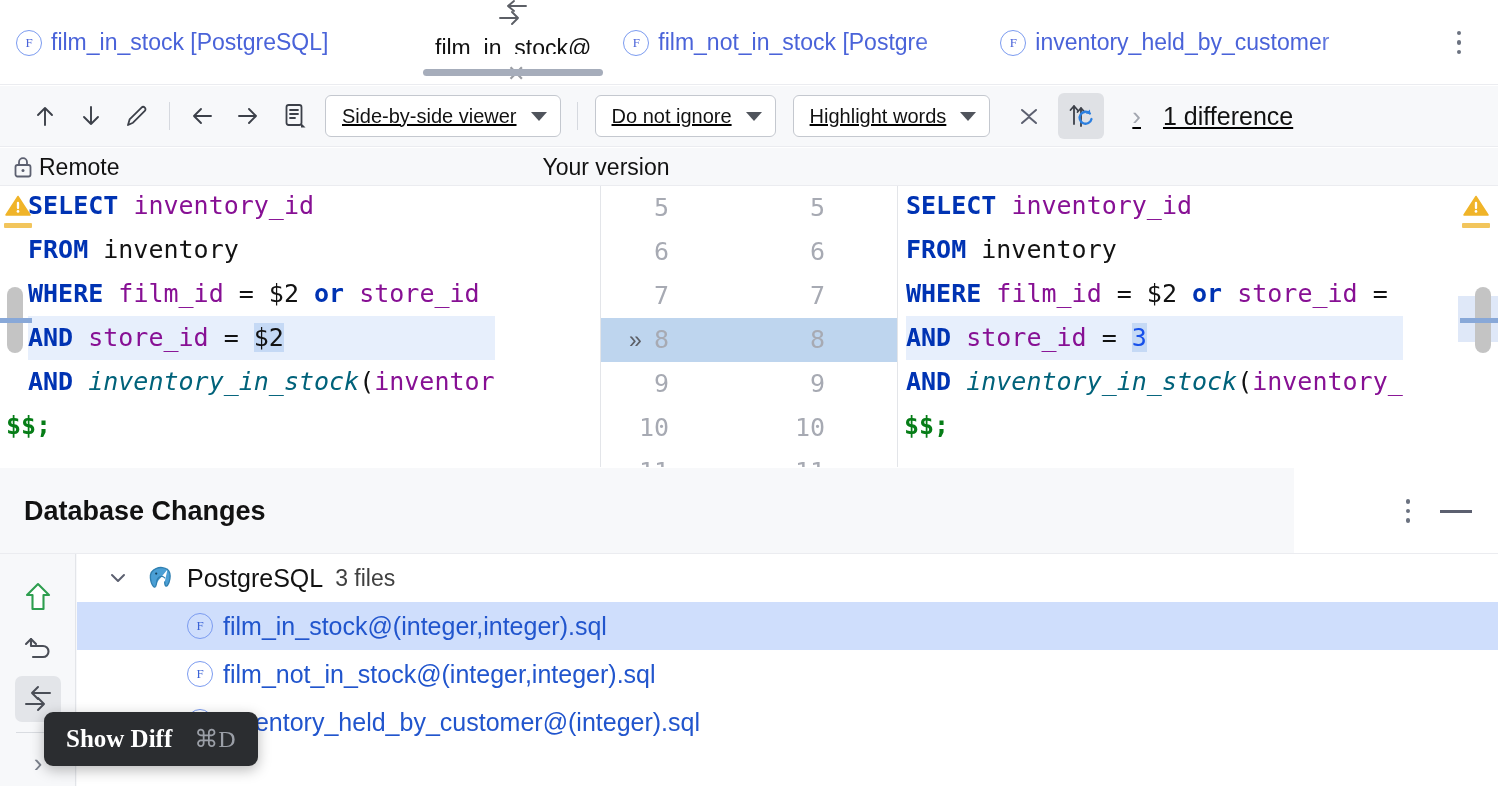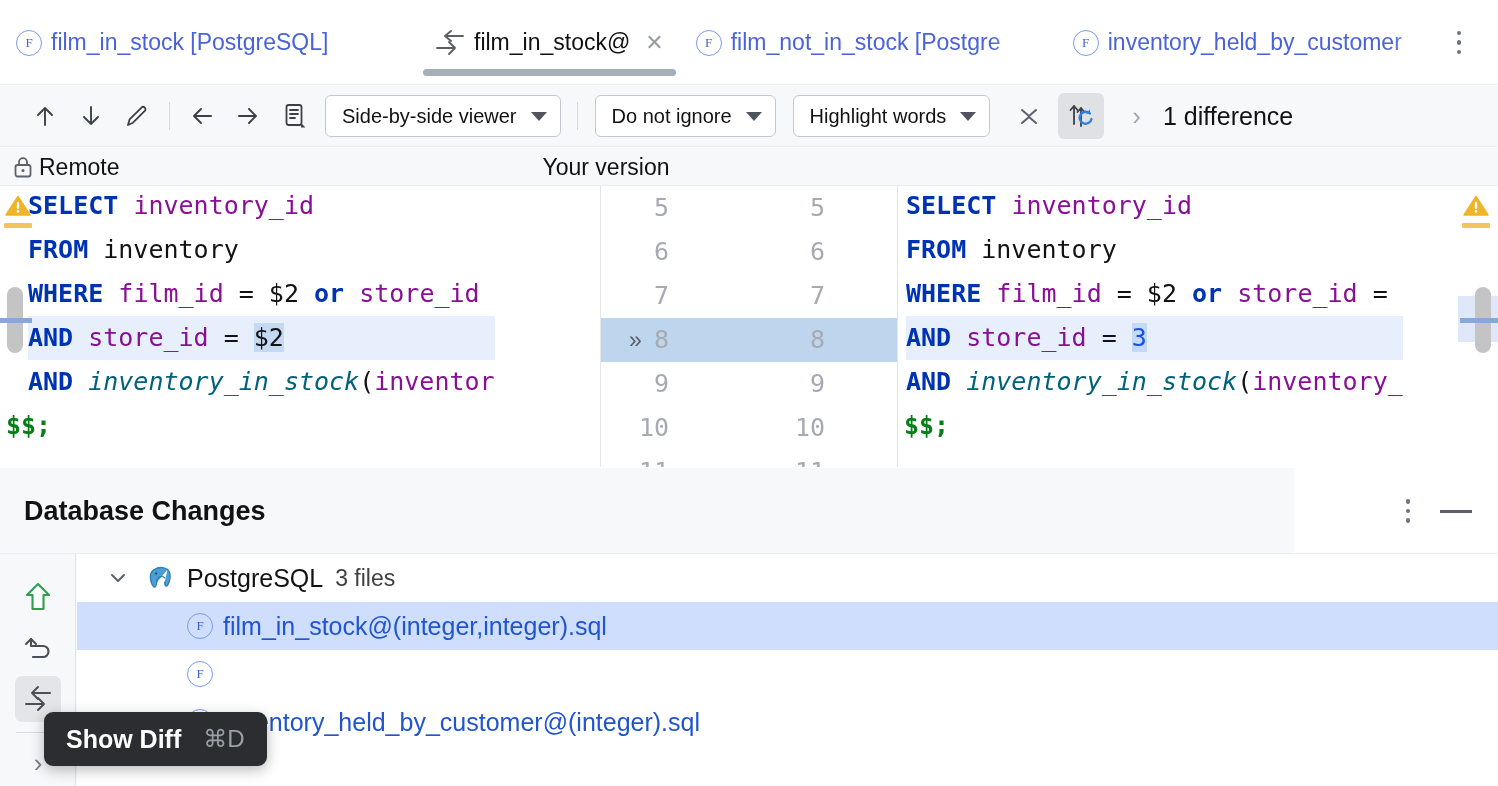--- a/index.html
+++ b/index.html
@@ -23,21 +23,21 @@
     position:relative;
     height:85px;
     display:flex; align-items:center; gap:9px;
     padding:0 16px;
     white-space:nowrap;
     cursor:pointer;
     font-size:23px;
     color:#4a63d9;
     flex:0 0 auto;
   }
-  .tab.active { color:#121212; }
+  .tab.active { color:#121212;flex-direction:column; }
   .tab .ficon {
     width:26px;height:26px;border-radius:50%;
     border:1.6px solid #7b9bf0; color:#4a63d9;
     font-size:13px; display:flex;align-items:center;justify-content:center;
     flex:0 0 auto; font-family:"Liberation Serif", serif;
   }
   .tab .label { overflow:hidden; }
   .tab.t1 .label { width:352px; -webkit-mask-image:linear-gradient(90deg,#000 86%,transparent 100%); mask-image:linear-gradient(90deg,#000 86%,transparent 100%); }
   .tab.t3 .label { width:310px; -webkit-mask-image:linear-gradient(90deg,#000 84%,transparent 100%); mask-image:linear-gradient(90deg,#000 84%,transparent 100%); }
   .tab.t4 .label { width:330px; -webkit-mask-image:linear-gradient(90deg,#000 86%,transparent 100%); mask-image:linear-gradient(90deg,#000 86%,transparent 100%); }
@@ -55,21 +55,21 @@
     display:flex; align-items:center; justify-content:center;
     background:#ffffff; cursor:pointer;
   }
   .vdots { display:flex; flex-direction:column; gap:5px; align-items:center; }
   .vdots i { width:4.5px; height:4.5px; border-radius:50%; background:#6b7280; display:block; }
 
   
   .difftoolbar {
     position:absolute; left:0; top:86px; width:1498px; height:61px;
     background:#f7f8fa; border-bottom:1px solid #ebecf0;
-    display:flex; align-items:center; padding-left:22px; gap:0;
+    display:flex; align-items:center; padding-left:22px; gap:0;text-decoration:underline;
   }
   .tbtn {
     width:46px; height:46px; display:flex; align-items:center; justify-content:center;
     cursor:pointer; color:#3c4049; border-radius:6px; flex:0 0 auto;
   }
   .tbtn.on { background:#dfe1e5; }
   .tsep { width:1px; height:28px; background:#d6d9df; margin:0 9px; flex:0 0 auto; }
   .combo {
     height:42px; border:1px solid #c4c8cf; border-radius:6px; background:#fff;
     display:flex; align-items:center; gap:14px; padding:0 13px 0 16px;
@@ -149,21 +149,21 @@
   .ficon-sm {
     width:26px;height:26px;border-radius:50%;
     border:1.6px solid #7b9bf0; color:#3b63d6;
     font-size:13px; display:flex;align-items:center;justify-content:center;
     flex:0 0 auto; margin-right:10px; font-family:"Liberation Serif", serif;
   }
 
   .tooltip {
     position:absolute; left:44px; top:712px; height:54px;
     background:#2b2d30; border-radius:9px; display:flex; align-items:center; gap:22px;
-    padding:0 22px; z-index:40; box-shadow:0 4px 14px rgba(0,0,0,.28);
+    padding:0 22px; z-index:40; box-shadow:0 4px 14px rgba(0,0,0,.28);font-family:Liberation Serif, serif;
   }
   .tooltip .t-label { color:#fff; font-size:25px; font-weight:700; }
   .tooltip .t-key { color:#9b9fa7; font-size:24px; }
 </style>
 </head>
 <body>
 
 <div class="app">
 
   <div class="tabbar">
@@ -429,20 +429,21 @@
         <span class="nodecount">3 files</span>
       </div>
 
       <div class="trow sel" style="padding-left:110px">
         <span class="ficon-sm">F</span>
         <span class="filelabel">film_in_stock@(integer,integer).sql</span>
       </div>
 
       <div class="trow" style="padding-left:110px">
         <span class="ficon-sm">F</span>
+        <span class="filelabel">film_not_in_stock@(integer,integer).sql</span>
       </div>
 
       <div class="trow" style="padding-left:110px">
         <span class="ficon-sm">F</span>
         <span class="filelabel">inventory_held_by_customer@(integer).sql</span>
       </div>
     </div>
   </div>
 
   <div class="tooltip">

